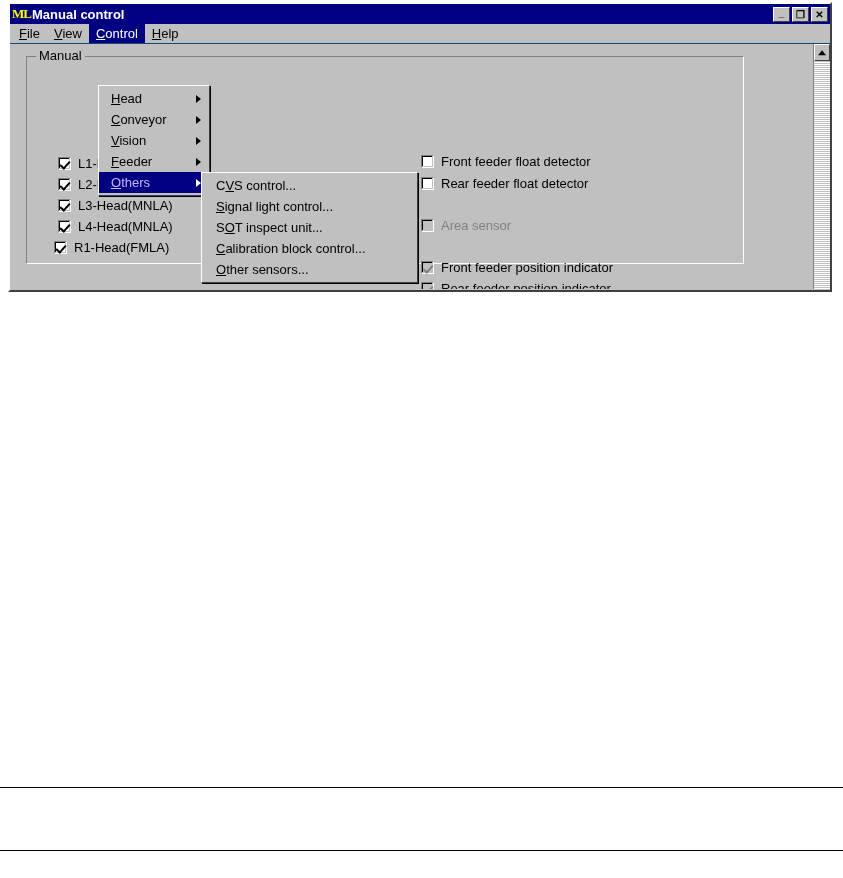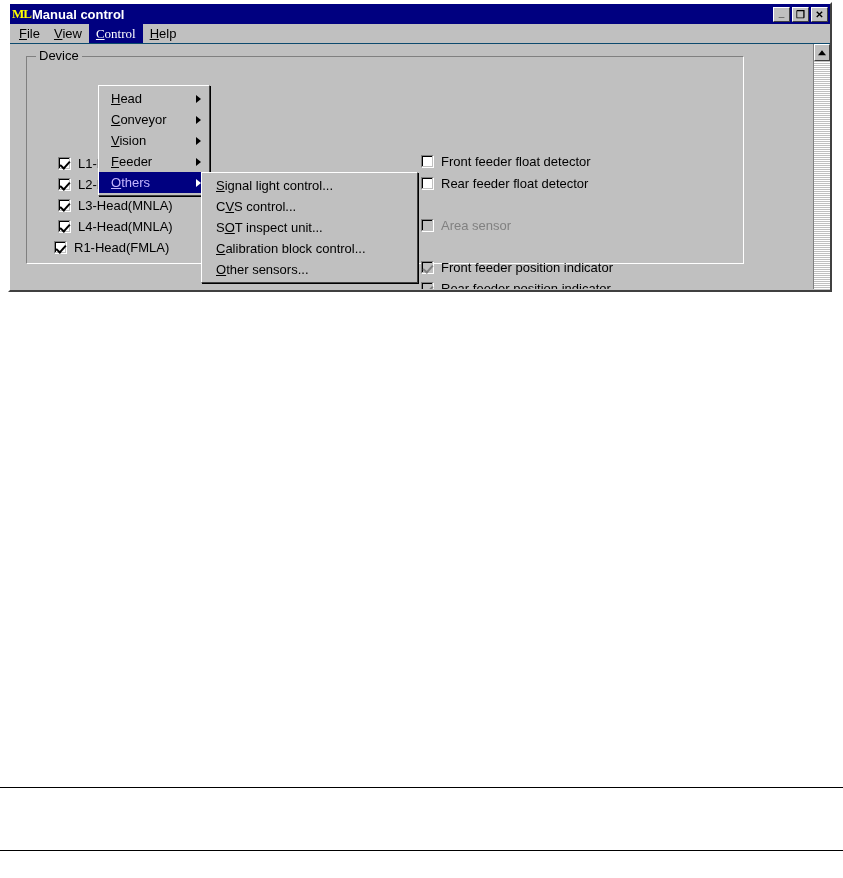--- a/index.html
+++ b/index.html
@@ -93,21 +93,20 @@
   }
   .menu-title {
     padding: 2px 7px 1px 7px;
     font-size: 13px;
     line-height: 16px;
     white-space: nowrap;
   }
   .menu-title.active {
     background: #000080;
     color: #ffffff;
-    font-family: Liberation Serif, serif;
   }
   .menu-title u { text-decoration: underline; }
 
   
   #client {
     position: relative;
     height: calc(100% - 41px);
     background: #c0c0c0;
     overflow: hidden;
   }
@@ -290,21 +289,21 @@
   <div id="menu-bar">
     <div class="menu-title"><u>F</u><span>ile</span></div>
     <div class="menu-title"><u>V</u><span>iew</span></div>
     <div class="menu-title active"><u>C</u><span>ontrol</span></div>
     <div class="menu-title"><u>H</u><span>elp</span></div>
   </div>
 
   <div id="client">
 
     <div id="device-group"></div>
-    <div id="device-group-label">Device</div>
+    <div id="device-group-label">Manual</div>
 
     <div class="chk-row" style="left:48px; top:112px;">
       <span class="chkbox checked"></span>
       <span class="chk-label">L1-Head(MNLA)</span>
     </div>
     <div class="chk-row" style="left:48px; top:133px;">
       <span class="chkbox checked"></span>
       <span class="chk-label">L2-Head(MNLA)</span>
     </div>
     <div class="chk-row" style="left:48px; top:154px;">
@@ -366,24 +365,24 @@
         <span class="submenu-arrow"></span>
       </div>
       <div class="mi highlight">
         <span class="mi-label"><u>O</u>thers</span>
         <span class="submenu-arrow"></span>
       </div>
     </div>
 
     <div class="popup-menu" id="others-submenu">
       <div class="mi">
+        <span class="mi-label">C<u>V</u>S control...</span>
+      </div>
+      <div class="mi">
         <span class="mi-label"><u>S</u>ignal light control...</span>
-      </div>
-      <div class="mi">
-        <span class="mi-label">C<u>V</u>S control...</span>
       </div>
       <div class="mi">
         <span class="mi-label">S<u>O</u>T inspect unit...</span>
       </div>
       <div class="mi">
         <span class="mi-label"><u>C</u>alibration block control...</span>
       </div>
       <div class="mi">
         <span class="mi-label"><u>O</u>ther sensors...</span>
       </div>

